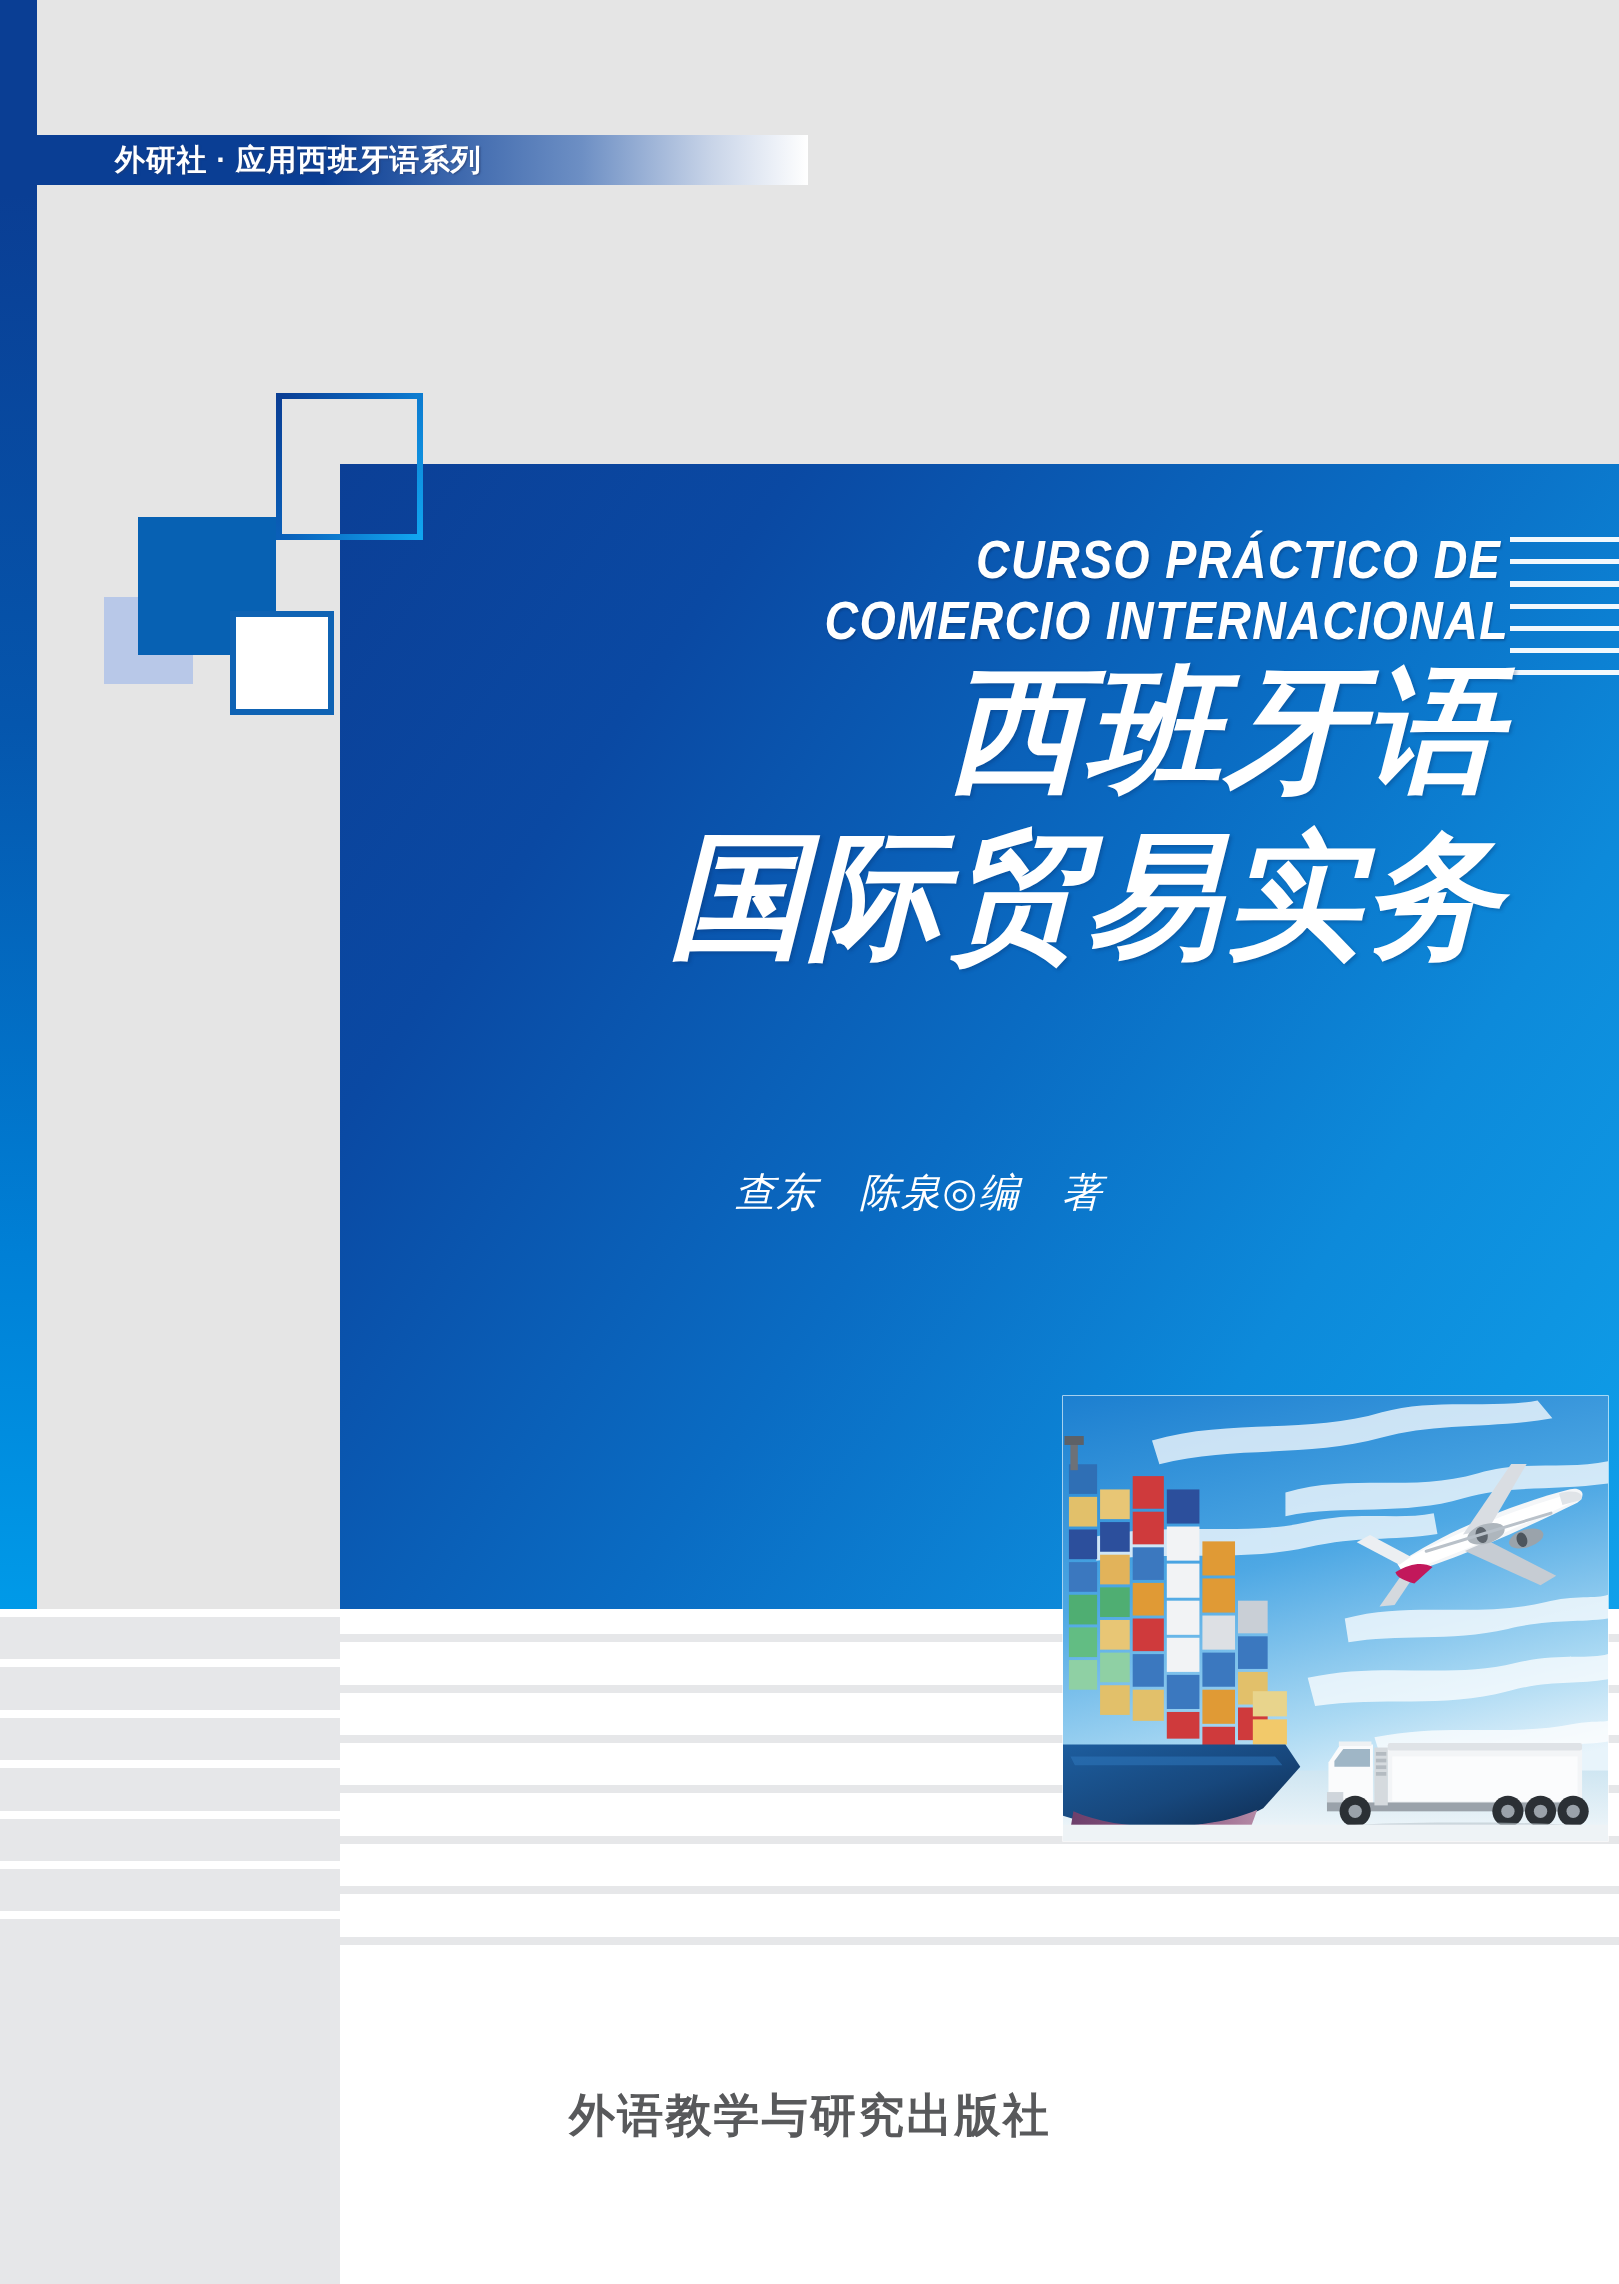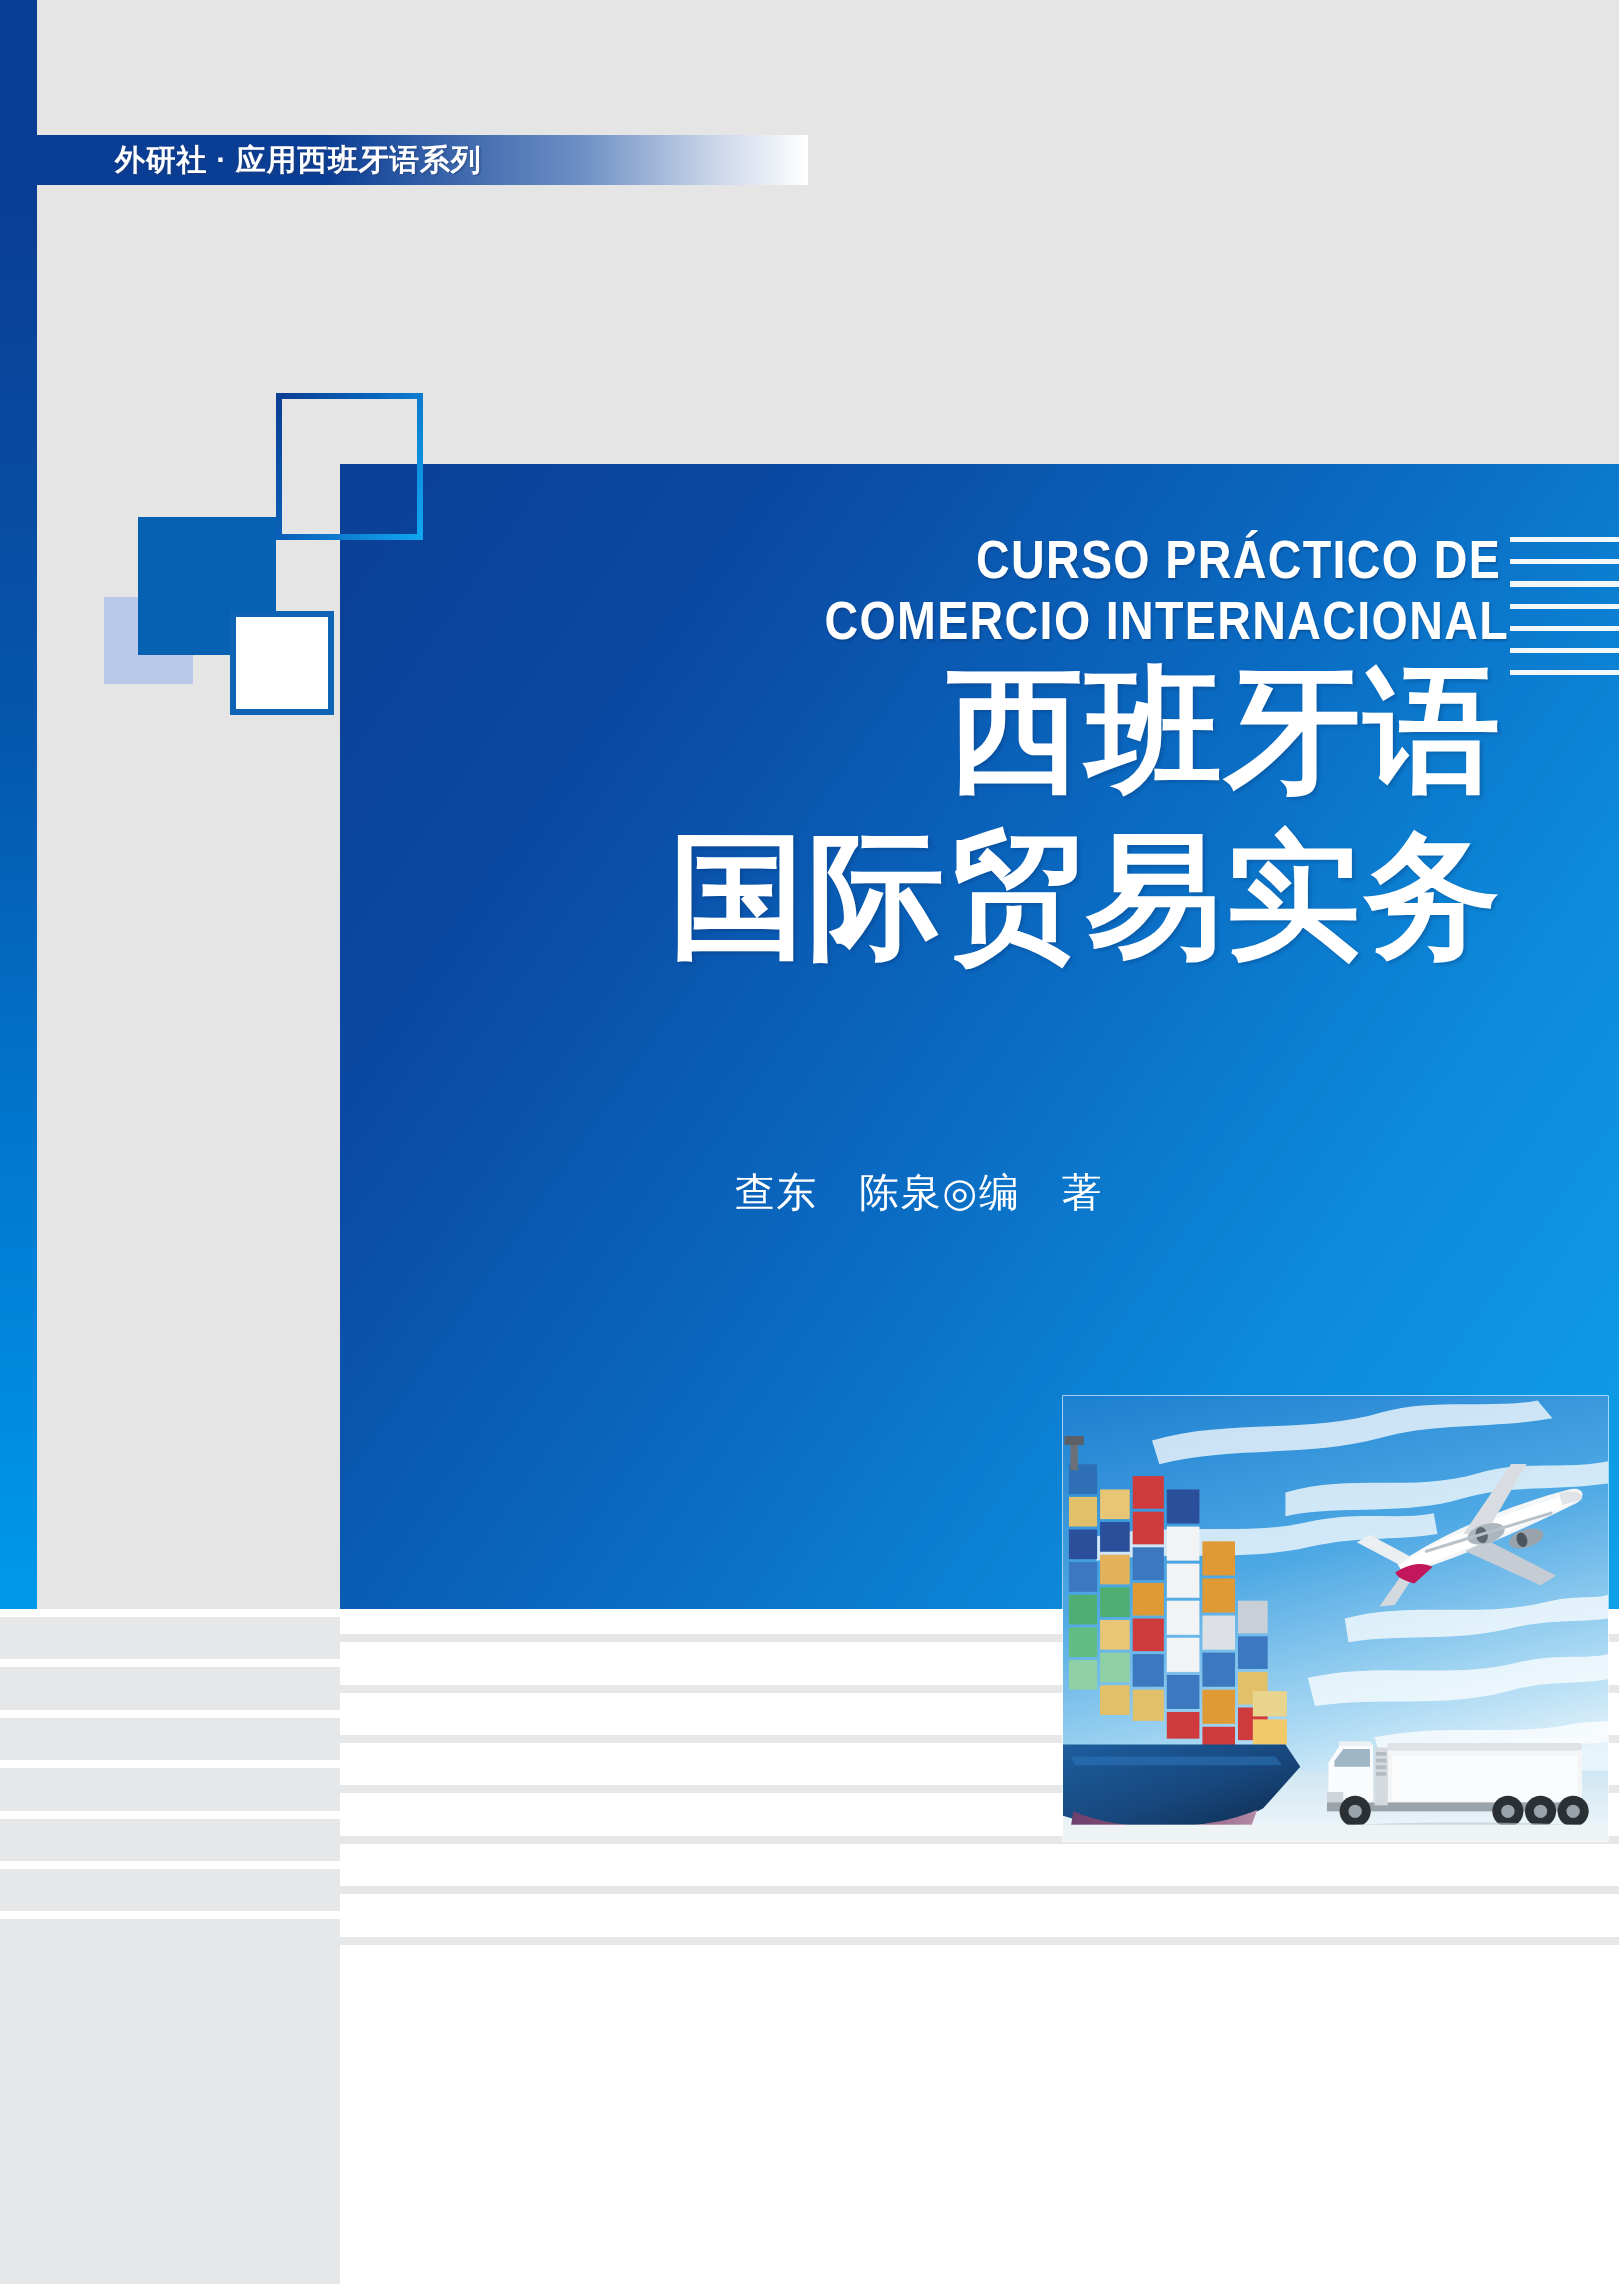--- a/index.html
+++ b/index.html
@@ -56,20 +56,21 @@
     background:#ffffff;
     z-index:5;
   }
 
   
   .blue-panel{
     position:absolute;left:340px;top:464px;width:1280px;height:1145px;
     background:linear-gradient(125deg,#0b3f96 0%,#0a49a3 22%,#0a6cc3 52%,#0d8ada 74%,#0fa0ea 100%);
     z-index:3;
     overflow:hidden;
+    font-style:italic;
   }
 
   
   .rules{
     position:absolute;right:0px;top:73px;width:110px;
     z-index:4;
   }
   .rules .rule{
     height:5.2px;background:#ffffff;margin-bottom:17px;opacity:.95;
   }
@@ -369,15 +370,16 @@
       <div class="line" style="top:25px"></div>
       <div class="line" style="top:76px"></div>
       <div class="line" style="top:126px"></div>
       <div class="line" style="top:176px"></div>
       <div class="line" style="top:227px"></div>
       <div class="line" style="top:277px"></div>
       <div class="line" style="top:328px"></div>
     </div>
   </div>
 
+  <div class="publisher">外语教学与研究出版社</div>
 
 </div>
 
 
 </body></html>

